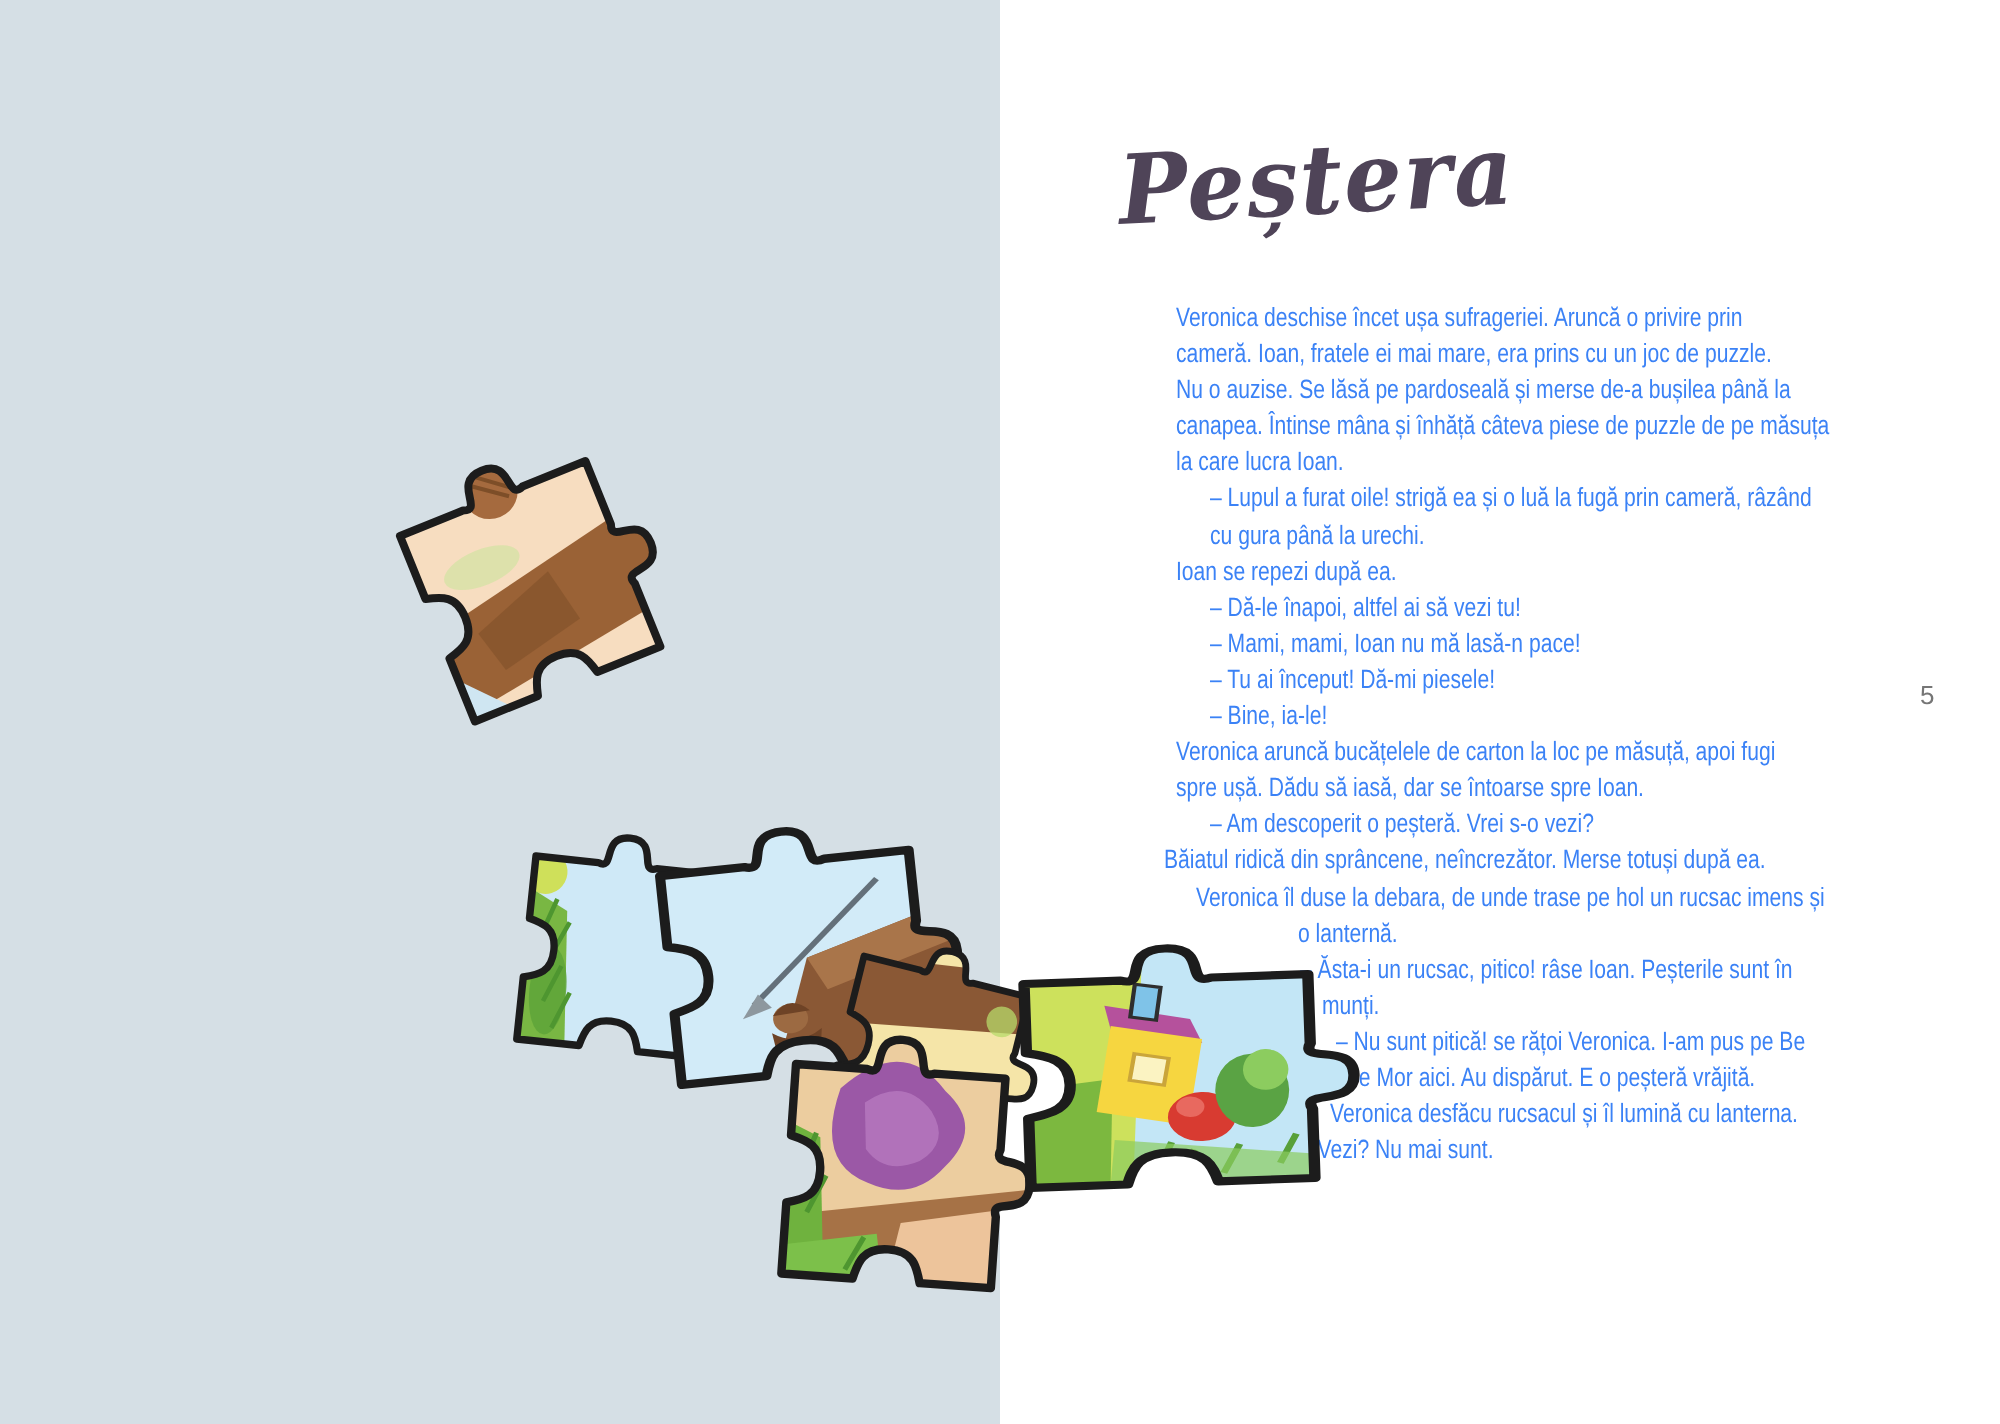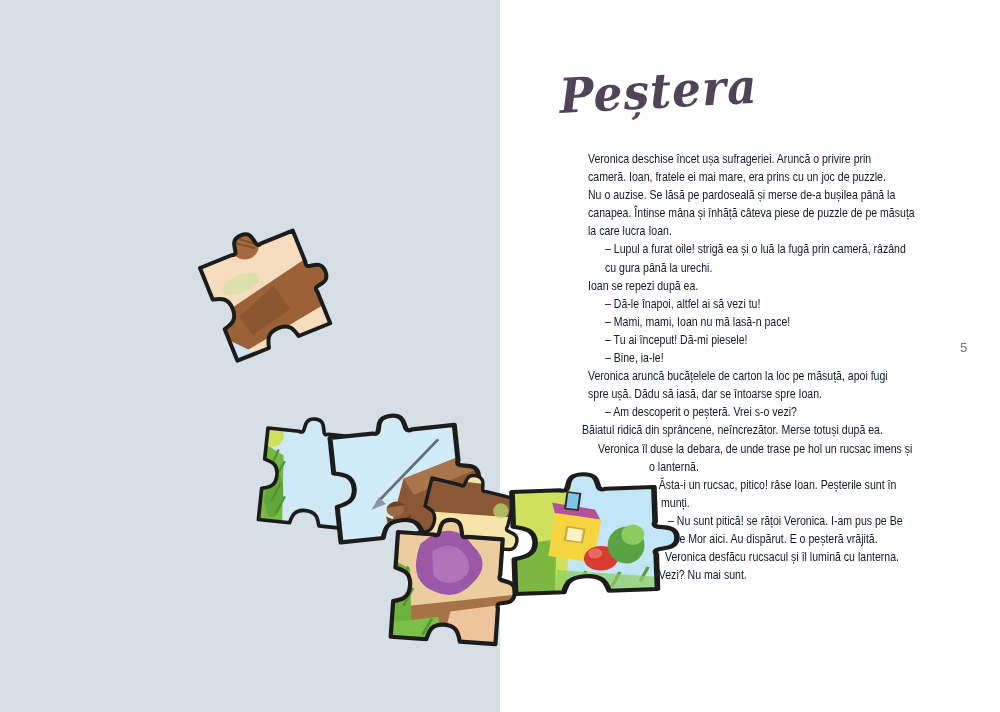--- a/index.html
+++ b/index.html
@@ -6,21 +6,21 @@
   body{font-family:"Liberation Sans",sans-serif;}
   .spread{position:relative;width:1000px;height:712px;overflow:hidden;background:#ffffff;}
   .left-page{position:absolute;left:0;top:0;width:500px;height:712px;background:#d5dfe5;}
   .right-page{position:absolute;left:500px;top:0;width:500px;height:712px;background:#ffffff;}
   .chapter-title{
     position:absolute;left:58px;top:68px;
     font-family:"DejaVu Serif",serif;font-style:italic;font-weight:600;
     font-size:48px;color:#4f4458;letter-spacing:1px;
     transform:rotate(-3deg) scale(.95,1);transform-origin:0 0;
   }
-  .story{position:absolute;left:88px;top:150px;width:400px;color:#0f172a;font-size:13.2px;}
+  .story{position:absolute;left:88px;top:150px;width:400px;color:#3b82f6;font-size:13.2px;}
   .ln{white-space:nowrap;line-height:18.1px;height:18.1px;transform:scaleX(.8);transform-origin:0 50%;}
   .iD{margin-left:17px;}
   .i15{margin-left:-6px;}
   .i16{margin-left:10px;}
   .i17{margin-left:61px;}
   .i18{margin-left:62px;}
   .i19{margin-left:73px;}
   .i20{margin-left:80px;}
   .i21{margin-left:75px;}
   .i22{margin-left:77px;}

